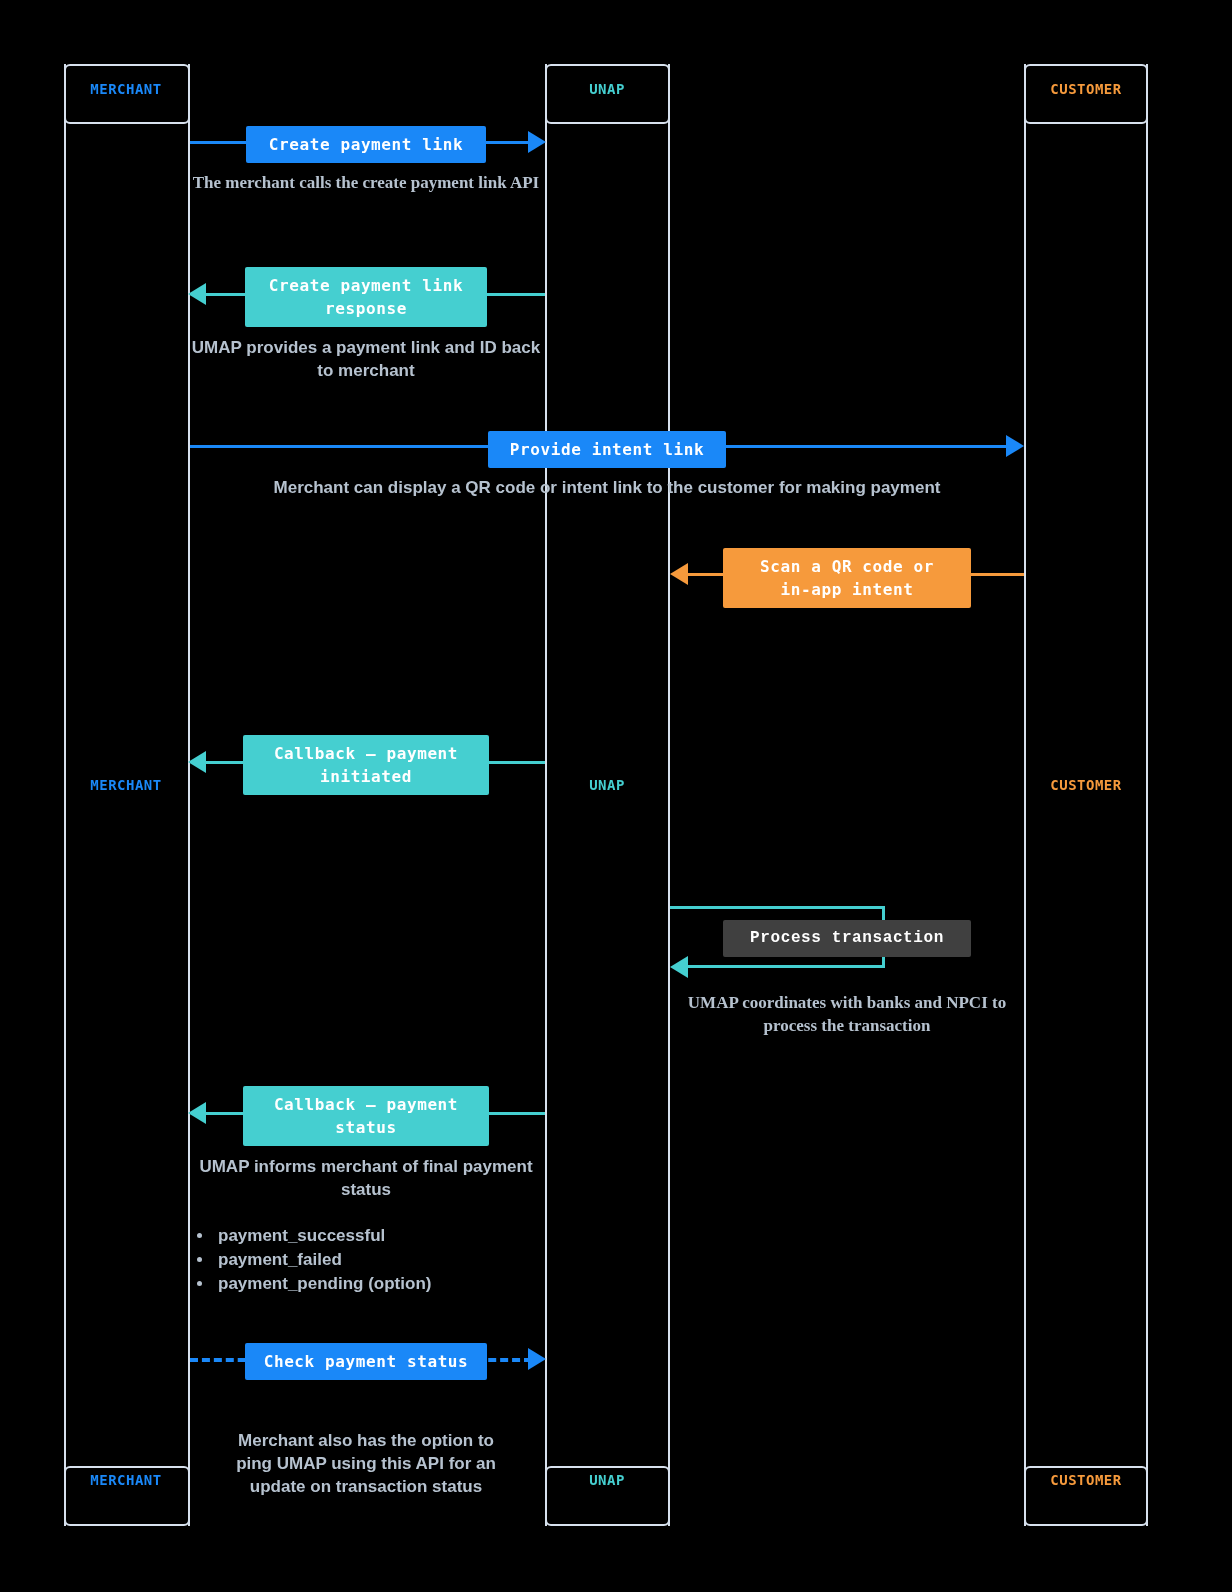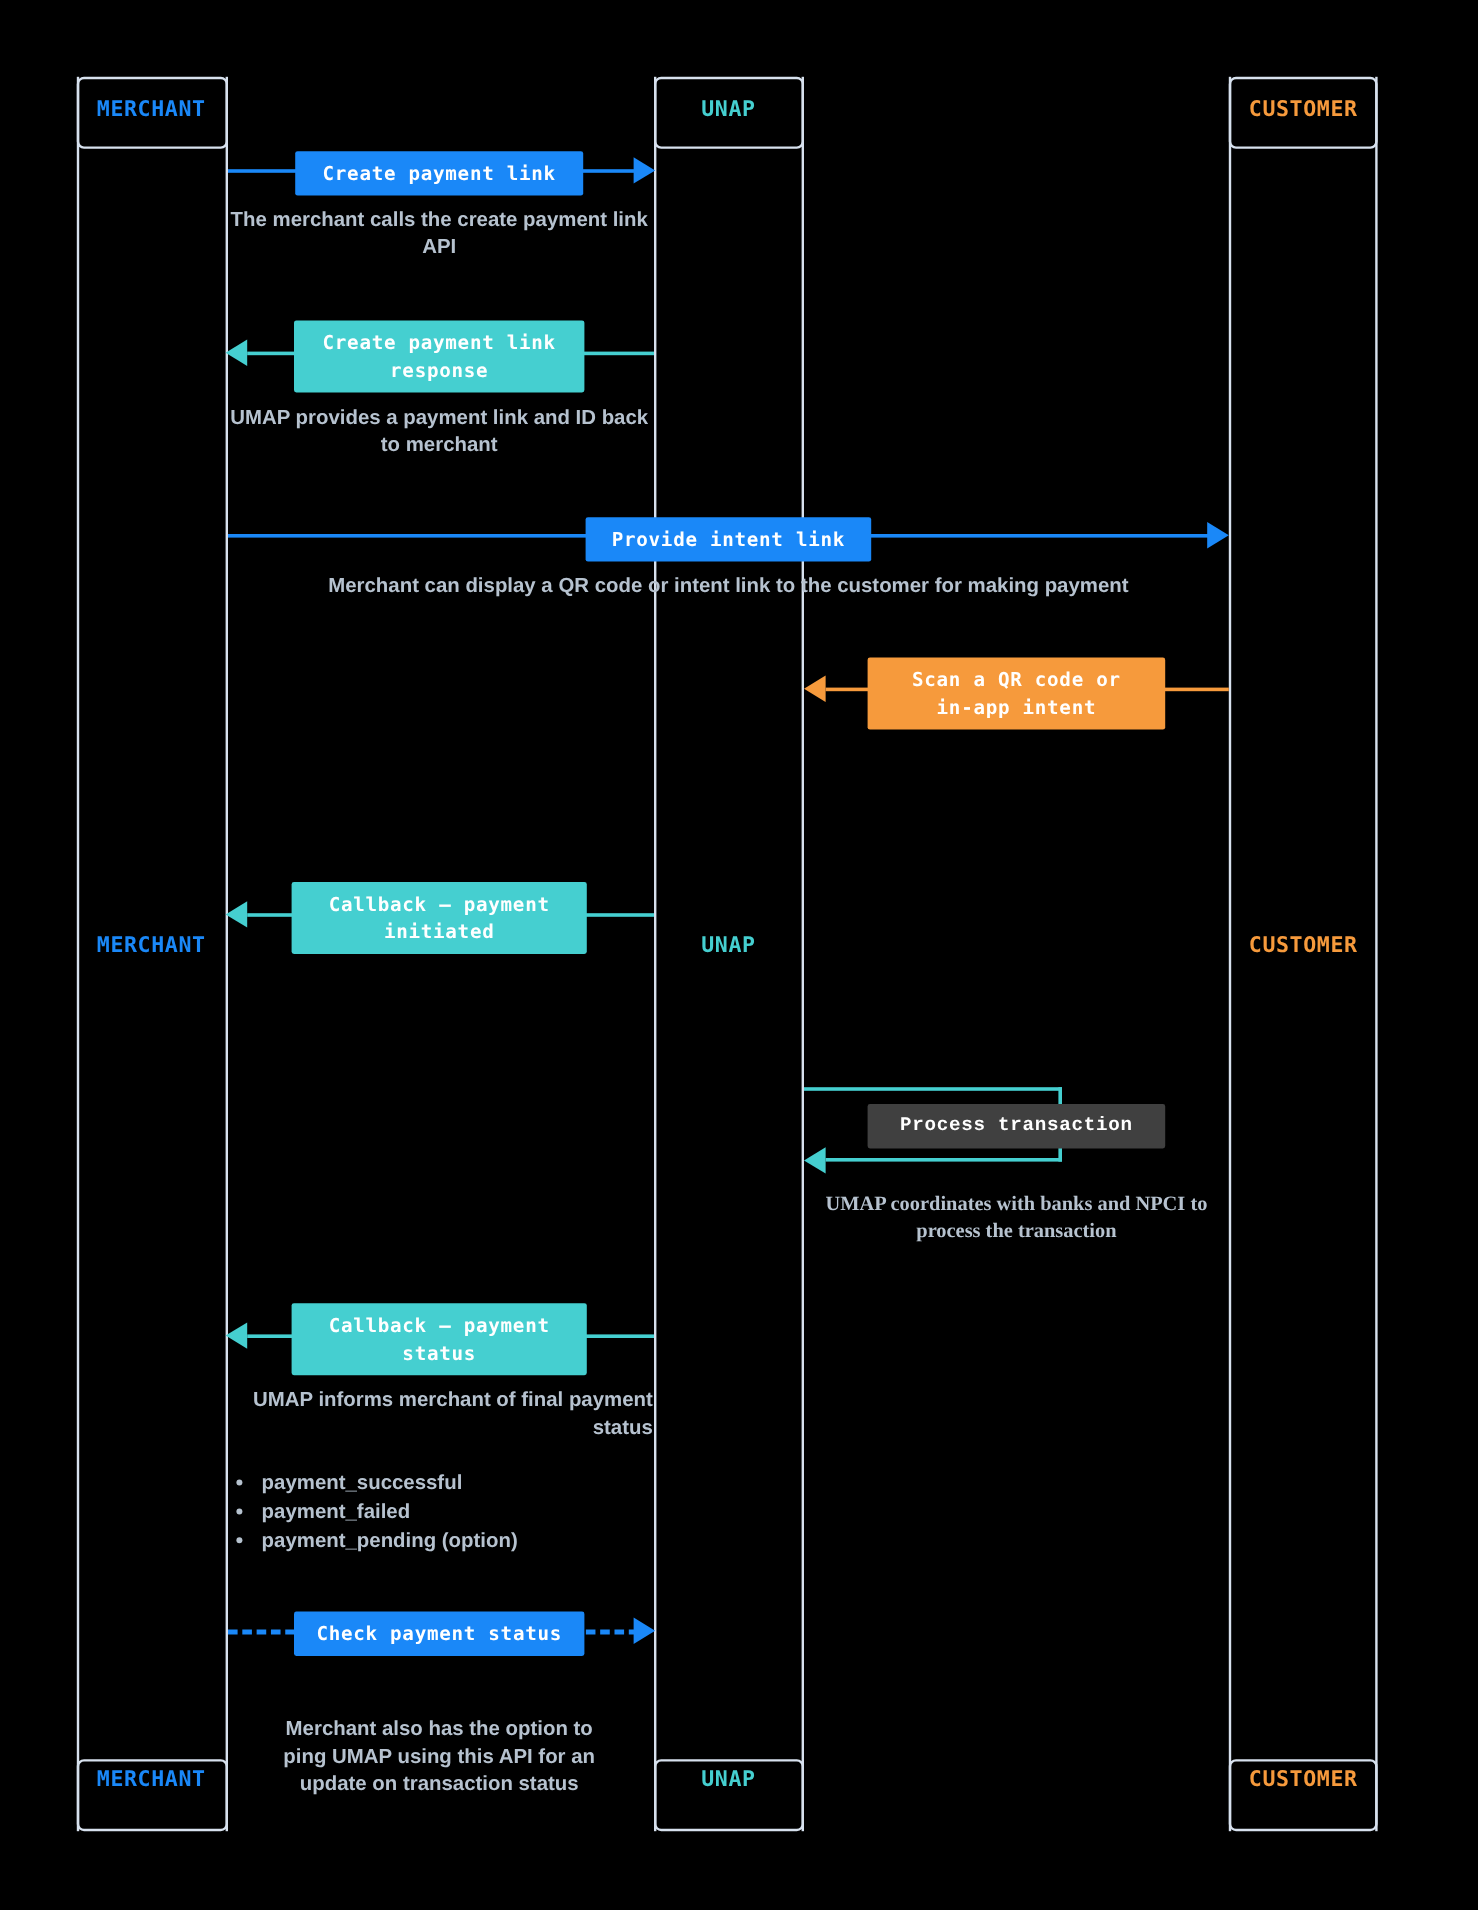--- a/index.html
+++ b/index.html
@@ -21,21 +21,21 @@
     position: absolute;
     border: 2px solid #d7e1ee;
     border-radius: 6px;
     box-sizing: border-box;
     background: transparent;
   }
   .actor-label {
     position: absolute;
     font-family: "DejaVu Sans Mono", monospace;
     font-weight: bold;
-    font-size: 18px;
+    font-size: 14px;
     letter-spacing: 0.5px;
     white-space: nowrap;
     transform: translateX(-50%);
     text-align: center;
   }
 
   
   .lifeline {
     position: absolute;
     width: 2px;
@@ -88,21 +88,21 @@
   
   .note {
     position: absolute;
     color: #b6c2cf;
     font-size: 17px;
     font-weight: bold;
     line-height: 23px;
     text-align: center;
     transform: translateX(-50%);
   }
-  .note.left-align { text-align: right; }
+  .note.left-align { text-align: center; }
 
   .note-list {
     position: absolute;
     color: #b6c2cf;
     font-size: 17px;
     font-weight: bold;
     line-height: 24px;
     margin: 0;
     padding-left: 22px;
   }
@@ -139,21 +139,21 @@
   <div class="actor-label" style="left:607px; top:777px; color:#45CFD0;">UNAP</div>
   <div class="actor-label" style="left:1086px; top:777px; color:#F69A3C;">CUSTOMER</div>
 
   <div class="actor-label" style="left:126px; top:1472px; color:#1a88f8;">MERCHANT</div>
   <div class="actor-label" style="left:607px; top:1472px; color:#45CFD0;">UNAP</div>
   <div class="actor-label" style="left:1086px; top:1472px; color:#F69A3C;">CUSTOMER</div>
 
   <div class="msg-line" style="left:190px; top:141px; width:342px; background:#1a88f8;"></div>
   <div class="arrow-head right" style="left:528px; top:131px; border-left-color:#1a88f8;"></div>
   <div class="msg-label" style="left:366px; top:126px; width:240px; background:#1a88f8;">Create payment link</div>
-  <div class="note" style="left:366px; top:171px; width:370px;">The merchant calls the create payment link API</div>
+  <div class="note" style="left:366px; top:171px; width:370px;font-family:Liberation Serif, serif;">The merchant calls the create payment link API</div>
 
   <div class="msg-line" style="left:206px; top:293px; width:339px; background:#45CFD0;"></div>
   <div class="arrow-head left" style="left:188px; top:283px; border-right-color:#45CFD0;"></div>
   <div class="msg-label" style="left:366px; top:267px; width:242px; background:#45CFD0;">Create payment link
 response</div>
   <div class="note" style="left:366px; top:336px; width:368px;">UMAP provides a payment link and ID back to merchant</div>
 
   <div class="msg-line" style="left:190px; top:445px; width:818px; background:#1a88f8;"></div>
   <div class="arrow-head right" style="left:1006px; top:435px; border-left-color:#1a88f8;"></div>
   <div class="msg-label" style="left:607px; top:431px; width:238px; background:#1a88f8;">Provide intent link</div>

